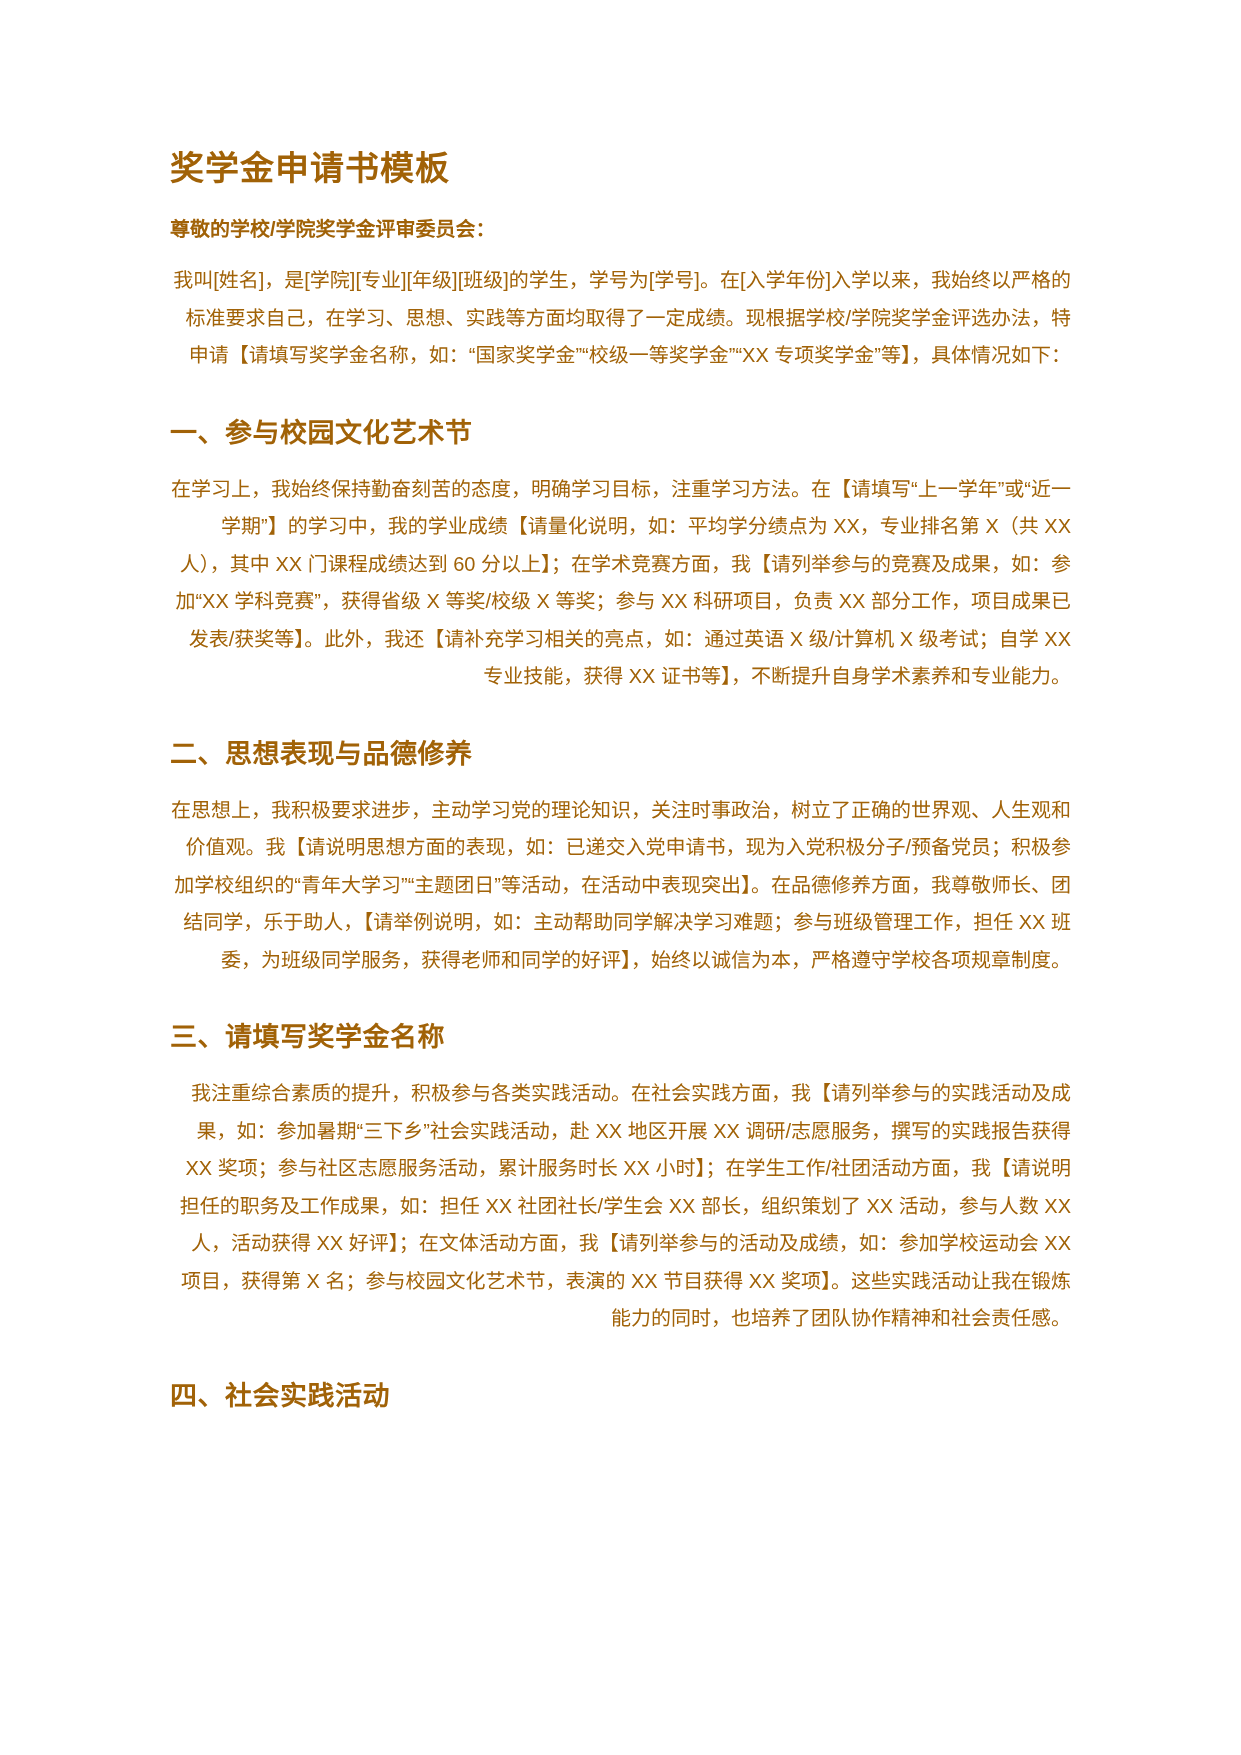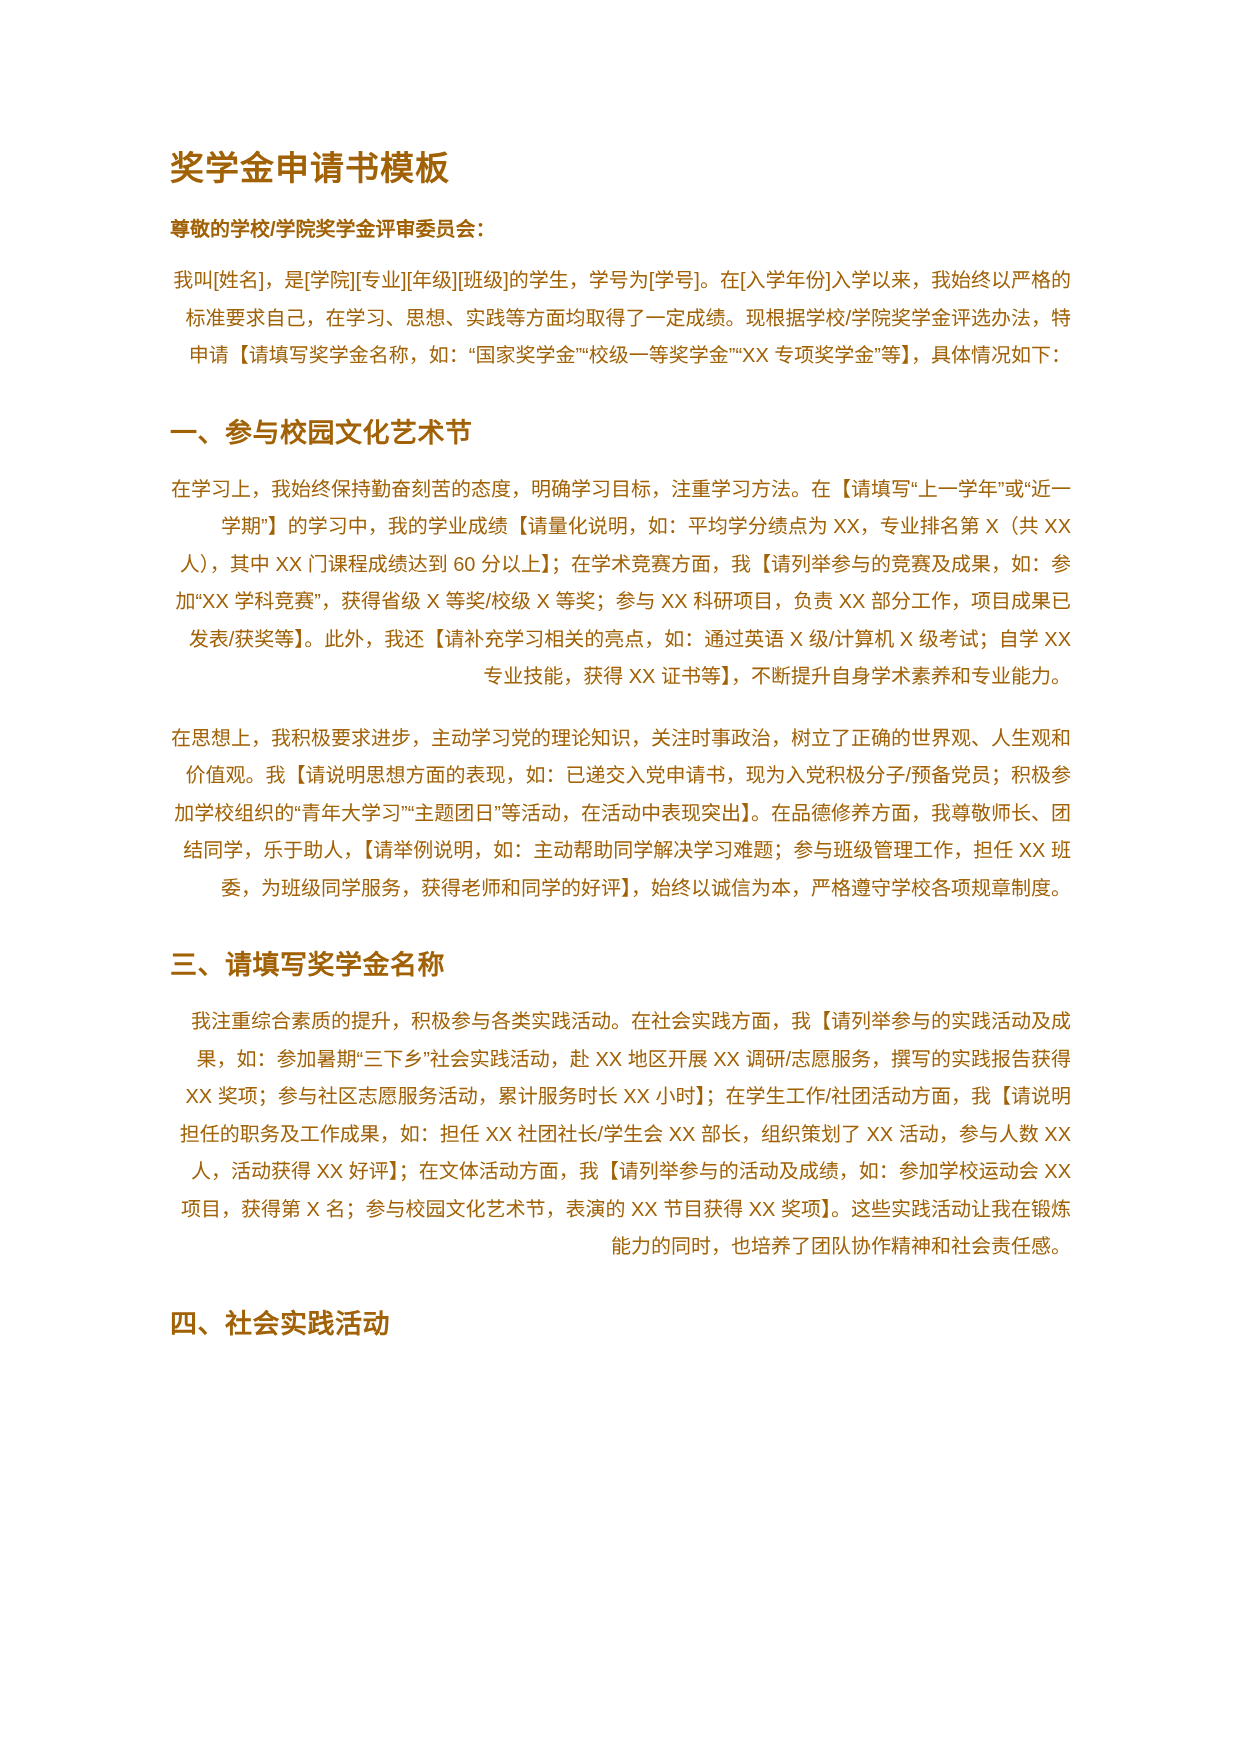--- a/index.html
+++ b/index.html
@@ -57,20 +57,21 @@
     <h1 class="doc-title">奖学金申请书模板</h1>
 
     <p class="greeting">尊敬的学校/学院奖学金评审委员会：</p>
 
     <p class="para">我叫[姓名]，是[学院][专业][年级][班级]的学生，学号为[学号]。在[入学年份]入学以来，我始终以严格的标准要求自己，在学习、思想、实践等方面均取得了一定成绩。现根据学校/学院奖学金评选办法，特申请【请填写奖学金名称，如：“国家奖学金”“校级一等奖学金”“XX 专项奖学金”等】，具体情况如下：</p>
 
     <h2 class="section-heading">一、参与校园文化艺术节</h2>
 
     <p class="para">在学习上，我始终保持勤奋刻苦的态度，明确学习目标，注重学习方法。在【请填写“上一学年”或“近一学期”】的学习中，我的学业成绩【请量化说明，如：平均学分绩点为 XX，专业排名第 X（共 XX 人），其中 XX 门课程成绩达到 60 分以上】；在学术竞赛方面，我【请列举参与的竞赛及成果，如：参加“XX 学科竞赛”，获得省级 X 等奖/校级 X 等奖；参与 XX 科研项目，负责 XX 部分工作，项目成果已发表/获奖等】。此外，我还【请补充学习相关的亮点，如：通过英语 X 级/计算机 X 级考试；自学 XX 专业技能，获得 XX 证书等】，不断提升自身学术素养和专业能力。</p>
 
+    <h2 class="section-heading">二、思想表现与品德修养</h2>
 
     <p class="para">在思想上，我积极要求进步，主动学习党的理论知识，关注时事政治，树立了正确的世界观、人生观和价值观。我【请说明思想方面的表现，如：已递交入党申请书，现为入党积极分子/预备党员；积极参加学校组织的“青年大学习”“主题团日”等活动，在活动中表现突出】。在品德修养方面，我尊敬师长、团结同学，乐于助人，【请举例说明，如：主动帮助同学解决学习难题；参与班级管理工作，担任 XX 班委，为班级同学服务，获得老师和同学的好评】，始终以诚信为本，严格遵守学校各项规章制度。</p>
 
     <h2 class="section-heading">三、请填写奖学金名称</h2>
 
     <p class="para">我注重综合素质的提升，积极参与各类实践活动。在社会实践方面，我【请列举参与的实践活动及成果，如：参加暑期“三下乡”社会实践活动，赴 XX 地区开展 XX 调研/志愿服务，撰写的实践报告获得 XX 奖项；参与社区志愿服务活动，累计服务时长 XX 小时】；在学生工作/社团活动方面，我【请说明担任的职务及工作成果，如：担任 XX 社团社长/学生会 XX 部长，组织策划了 XX 活动，参与人数 XX 人，活动获得 XX 好评】；在文体活动方面，我【请列举参与的活动及成绩，如：参加学校运动会 XX 项目，获得第 X 名；参与校园文化艺术节，表演的 XX 节目获得 XX 奖项】。这些实践活动让我在锻炼能力的同时，也培养了团队协作精神和社会责任感。</p>
 
     <h2 class="section-heading">四、社会实践活动</h2>
 
   </div>

